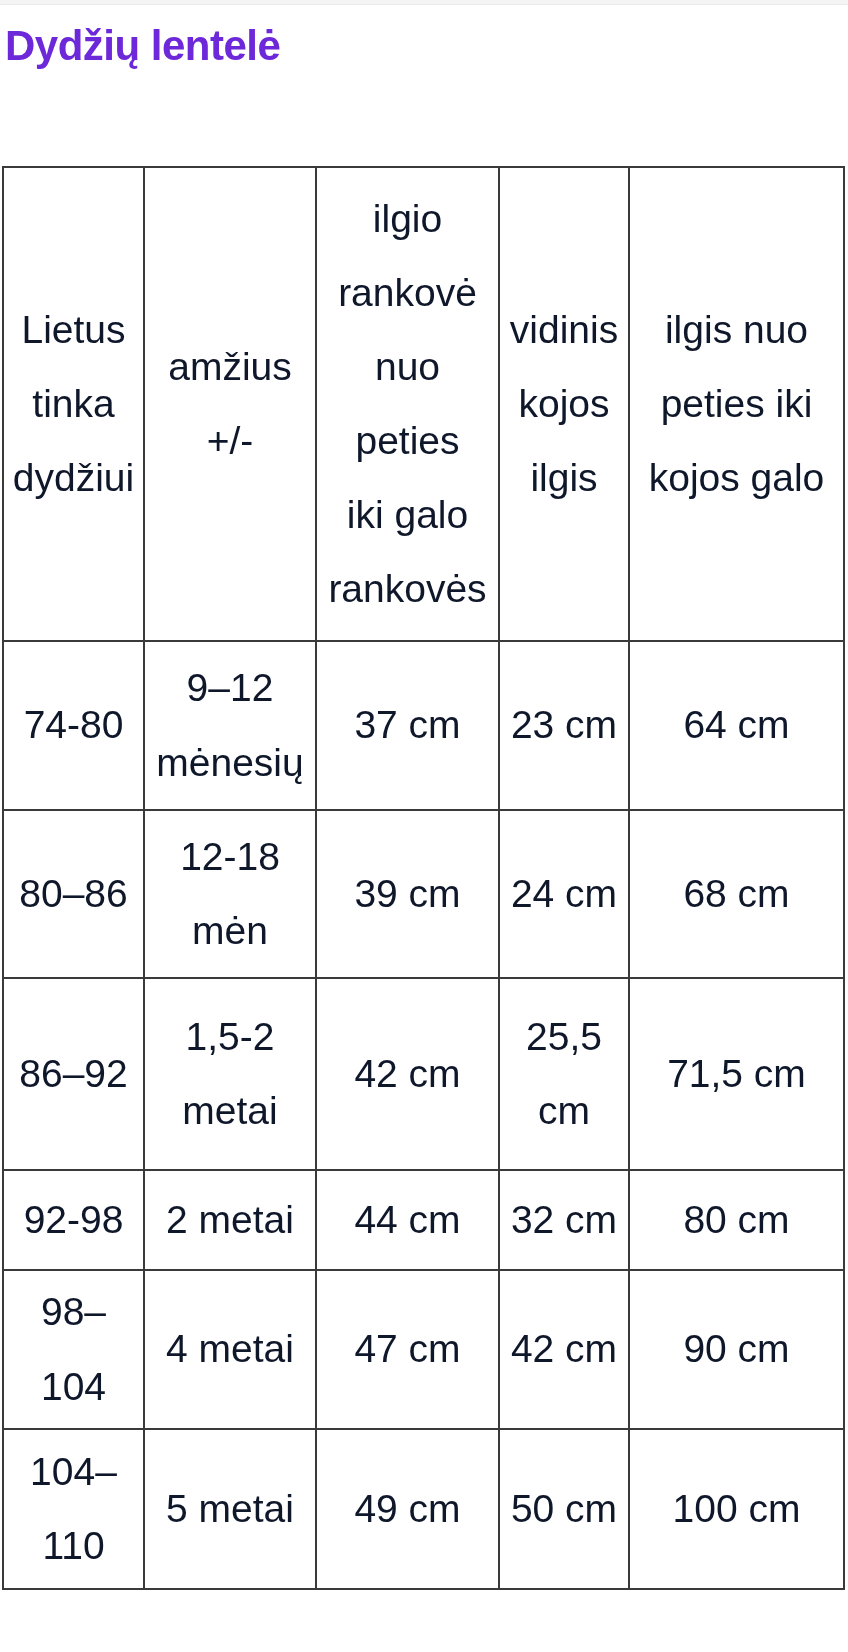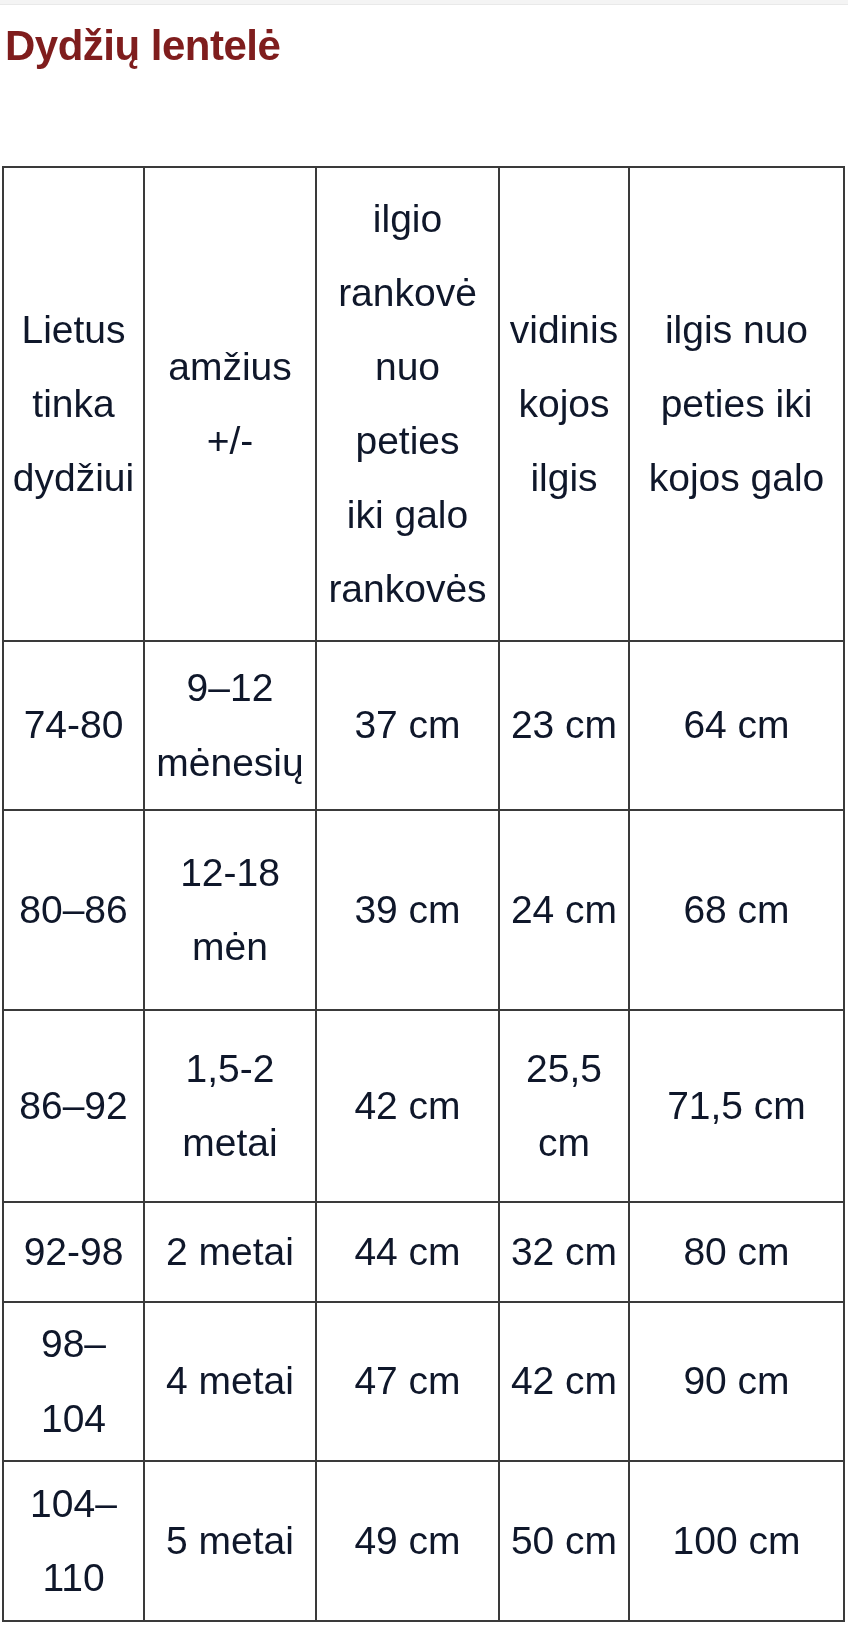--- a/index.html
+++ b/index.html
@@ -24,21 +24,21 @@
     border-bottom: 1px solid #e9e9e9;
   }
   .page-title {
     position: absolute;
     top: 22px;
     left: 5px;
     margin: 0;
     font-size: 42px;
     font-weight: 700;
     letter-spacing: -0.5px;
-    color: #7f1d1d;
+    color: #6d28d9;
   }
   table.size-table {
     position: absolute;
     top: 166px;
     left: 2px;
     border-collapse: collapse;
     table-layout: fixed;
     width: 841px;
   }
   table.size-table th,
@@ -92,21 +92,21 @@
 kojos galo</th>
       </tr>
       <tr style="height:169px">
         <td>74-80</td>
         <td>9–12
 mėnesių</td>
         <td>37 cm</td>
         <td>23 cm</td>
         <td>64 cm</td>
       </tr>
-      <tr style="height:200px">
+      <tr style="height:168px">
         <td>80–86</td>
         <td>12-18
 mėn</td>
         <td>39 cm</td>
         <td>24 cm</td>
         <td>68 cm</td>
       </tr>
       <tr style="height:192px">
         <td>86–92</td>
         <td>1,5-2

